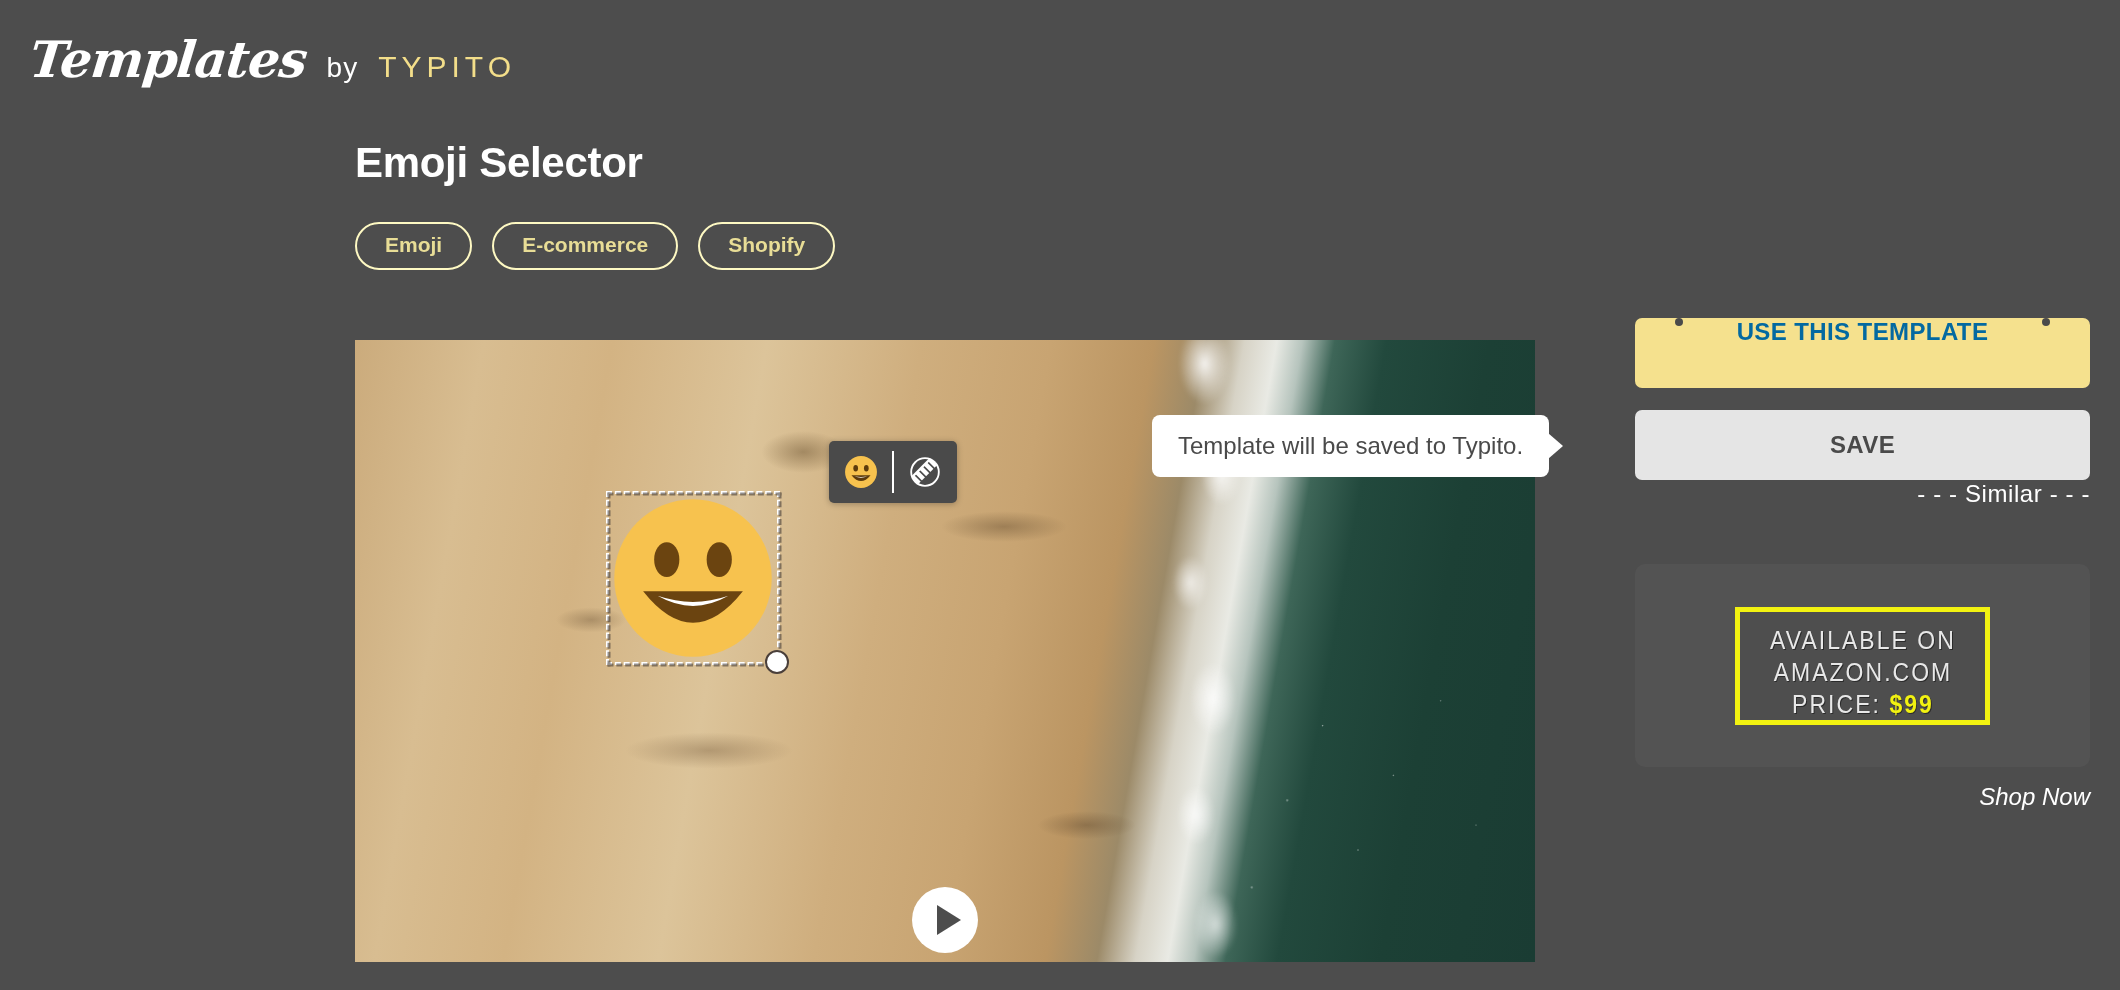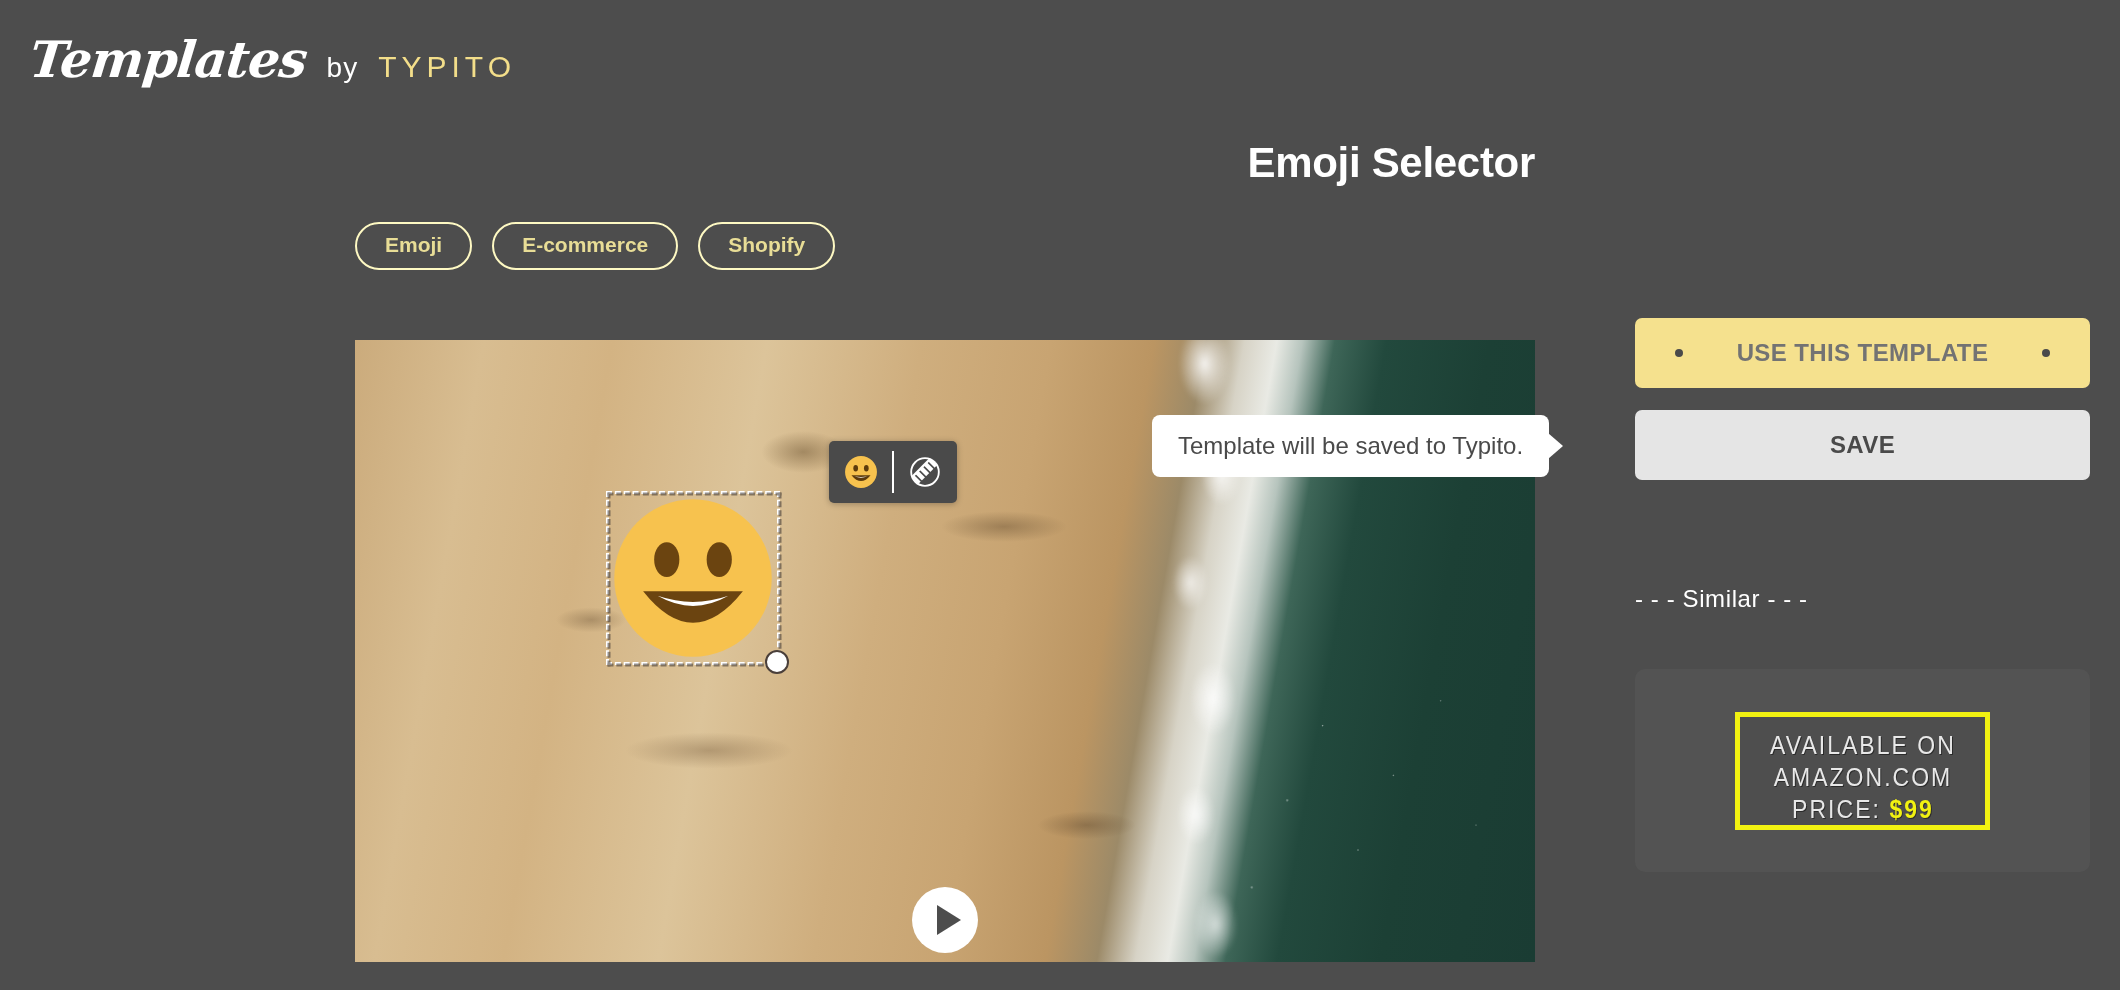--- a/index.html
+++ b/index.html
@@ -61,21 +61,20 @@
     top: 140px;
     width: 1180px;
   }
 
   .page-title {
     font-size: 42px;
     font-weight: bold;
     color: #ffffff;
     letter-spacing: -0.3px;
     line-height: 1.1;
-    text-align: right;
   }
 
   .tag-row {
     margin-top: 36px;
     display: flex;
     gap: 20px;
   }
   .tag {
     border: 2px solid #fef9c3;
     border-radius: 24px;
@@ -282,28 +281,28 @@
   .rail {
     position: absolute;
     left: 1635px;
     top: 318px;
     width: 455px;
   }
   .btn-primary {
     width: 100%;
     height: 70px;
     background: #f5e18e;
-    color: #737373;
+    color: #0369a1;
     border: none;
     border-radius: 7px;
     font-size: 24px;
     font-weight: bold;
     letter-spacing: .4px;
     display: flex;
-    align-items: center;
+    align-items: flex-start;
     justify-content: space-between;
     padding: 0 40px;
     cursor: pointer;
     font-family: "Liberation Sans", sans-serif;
   }
   .btn-primary .dot {
     width: 8px; height: 8px;
     border-radius: 50%;
     background: #4a4a4a;
     flex: 0 0 auto;
@@ -319,22 +318,21 @@
     border: none;
     border-radius: 7px;
     font-size: 24px;
     font-weight: bold;
     letter-spacing: .4px;
     cursor: pointer;
     font-family: "Liberation Sans", sans-serif;
   }
 
   .similar-heading {
-    margin-top: 105px;
-    text-align: left;
+    text-align: right;
     font-size: 24px;
     color: #ffffff;
     letter-spacing: .6px;
   }
 
   .similar-card {
     margin-top: 56px;
     width: 100%;
     height: 203px;
     background: #535353;
@@ -469,13 +467,14 @@
     <div class="amazon-box">
       <div class="amazon-line">AVAILABLE ON</div>
       <div class="amazon-line">AMAZON.COM</div>
       <div class="amazon-line">
         <span>PRICE:</span>
         <span class="amazon-price-val">$99</span>
       </div>
     </div>
   </div>
 
+  <div class="shop-now">Shop Now</div>
 </div>
 
 </body></html>

